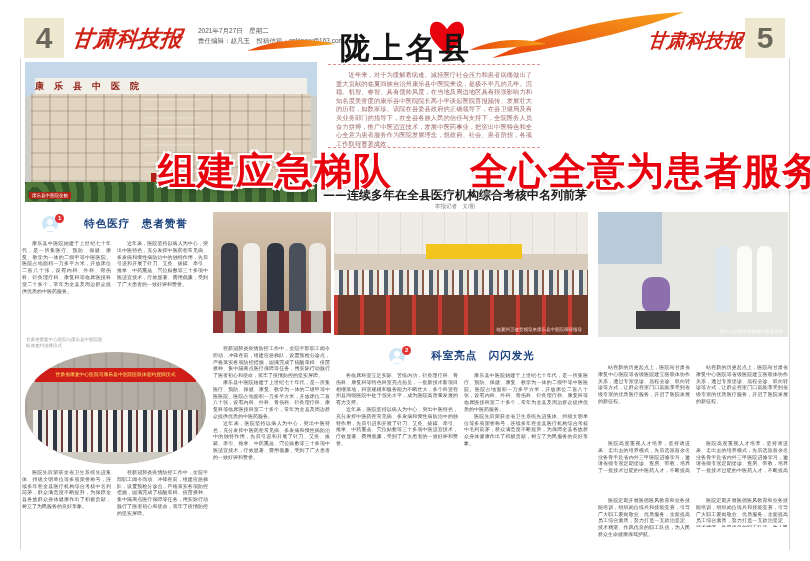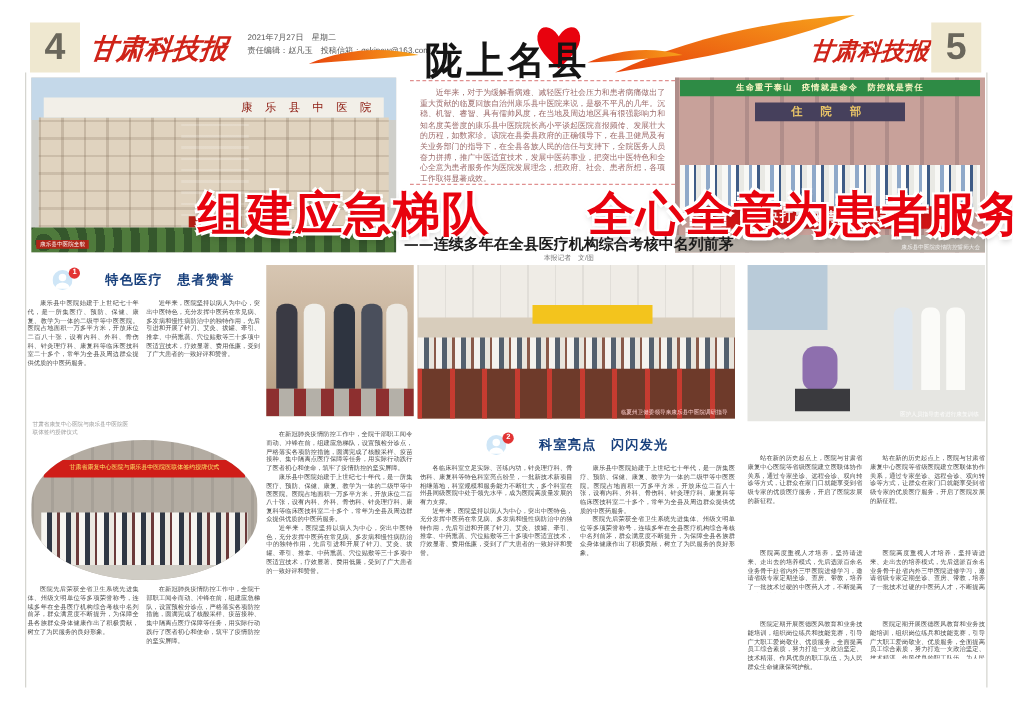--- a/index.html
+++ b/index.html
@@ -23,21 +23,21 @@
   .s-left{left:245px;top:38px;}
   .s-right{left:468px;top:38px;}
   .s-big{left:488px;top:10px;z-index:1;}
   .heart{position:absolute;left:424px;top:16px;z-index:2;}
 
   
   .photo{position:absolute;overflow:hidden;background:#cfcfca;}
   .photoA{left:25px;top:62px;width:292px;height:140px;}
   .pa-sky{position:absolute;left:0;top:0;right:0;height:34px;background:#c4d8e9;}
   .pa-roof{position:absolute;left:10px;right:10px;top:16px;height:16px;background:#f2efe8;
-           color:#8d1a10;font-size:9px;font-weight:normal;letter-spacing:10px;text-align:right;line-height:16px;}
+           color:#8d1a10;font-size:9px;font-weight:bold;letter-spacing:10px;text-align:left;line-height:16px;}
   .pa-body{position:absolute;left:6px;right:6px;top:32px;bottom:20px;background:#e0d3bf;
            background-image:repeating-linear-gradient(90deg,rgba(120,100,80,.25) 0 2px,transparent 2px 18px),
                             repeating-linear-gradient(0deg,rgba(120,100,80,.2) 0 2px,transparent 2px 14px);}
   .pa-tower{position:absolute;left:120px;width:54px;top:20px;bottom:20px;
             background:linear-gradient(#3a8a60,#1f5c3e);
             background-image:repeating-linear-gradient(0deg,rgba(255,255,255,.18) 0 2px,transparent 2px 9px);}
   .pa-entry{position:absolute;left:126px;width:42px;bottom:20px;height:9px;background:#b32015;}
   .pa-trees{position:absolute;left:0;right:0;bottom:0;height:20px;
             background:repeating-radial-gradient(circle at 10px 12px,#35572c 0 7px,#4f7a3c 7px 14px);}
   .pa-caption{position:absolute;left:4px;bottom:3px;background:rgba(190,30,20,.88);color:#fff;
@@ -186,28 +186,20 @@
     <div class="pa-body"></div>
     <div class="pa-tower"></div>
     <div class="pa-roof">康乐县中医院</div>
     <div class="pa-entry"></div>
     <div class="pa-trees"></div>
     <div class="pa-caption">康乐县中医院全貌</div>
   </div>
 
   <div class="intro">近年来，对于为缓解看病难、减轻医疗社会压力和患者病痛做出了重大贡献的临夏回族自治州康乐县中医院来说，是极不平凡的几年。沉稳、机智、睿智、具有儒帅风度，在当地及周边地区具有很强影响力和知名度美誉度的康乐县中医院院长高小平谈起医院喜报频传、发展壮大的历程，如数家珍。该院在县委县政府的正确领导下，在县卫健局及有关业务部门的指导下，在全县各族人民的信任与支持下，全院医务人员奋力拼搏，推广中医适宜技术，发展中医药事业，把突出中医特色和全心全意为患者服务作为医院发展理念，想政府、社会、患者所想，各项工作取得显著成效。</div>
 
-  <div class="photo photoB">
-    <div class="pb-banner-top">生命重于泰山　疫情就是命令　防控就是责任</div>
-    <div class="pb-board">住 院 部</div>
-    <div class="pb-crowd"></div>
-    <div class="pb-banner-red">坚决打赢疫情防控阻击战</div>
-    <div class="pb-ground"></div>
-    <div class="pb-caption">康乐县中医院疫情防控誓师大会</div>
-  </div>
 
   <div class="headline">组建应急梯队　　全心全意为患者服务</div>
   <div class="subtitle">——连续多年在全县医疗机构综合考核中名列前茅</div>
   <div class="byline">本报记者　文/图</div>
 
   <div class="sec-head sh1">
     <span class="sec-icon">
       <svg width="16" height="16" viewBox="0 0 16 16">
           <circle cx="8" cy="8" r="8" fill="#cfe6f7"></circle>
           <circle cx="8" cy="6" r="3" fill="#fff"></circle>

